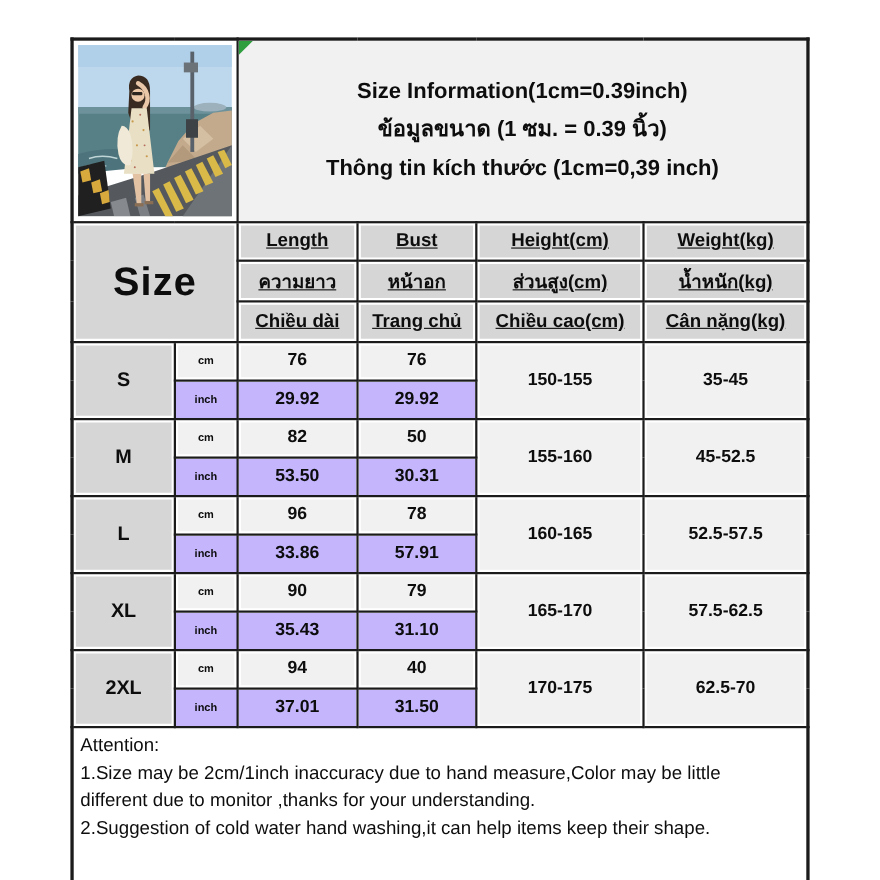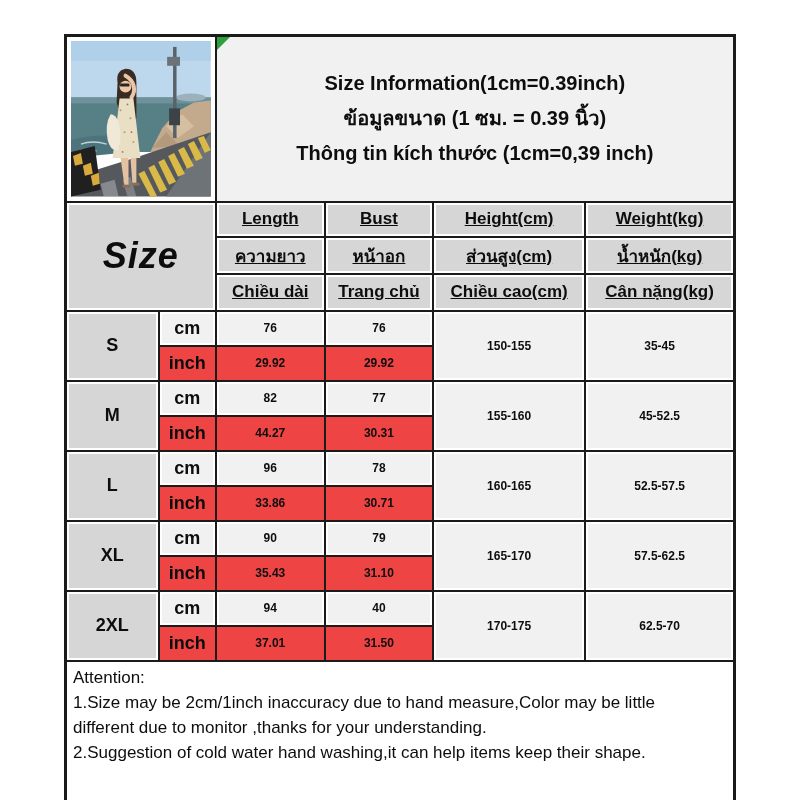--- a/index.html
+++ b/index.html
@@ -11,33 +11,33 @@
   table.size-table{
     border-collapse:collapse;table-layout:fixed;width:672px;
     border:3px solid #1b1b1b;
   }
   td{
     border:2px solid #1b1b1b;text-align:center;vertical-align:middle;
     padding:0;overflow:hidden;font-weight:bold;
   }
   td.g{background:#d6d6d6;box-shadow:inset 0 0 0 2px #ffffff;}
   td.l{background:#f1f1f1;box-shadow:inset 0 0 0 2px #ffffff;}
-  td.w{background:#ef4444;}
+  td.w{background:#c4b5fd;}
   td.photo-cell{background:#ffffff;padding:4px;}
   td.title-cell{
     background:#f1f1f1;position:relative;font-size:20px;line-height:35px;
   }
   .corner-flag{
     position:absolute;top:0;left:0;width:0;height:0;
     border-top:13px solid #2f9e3f;border-right:13px solid transparent;
   }
-  .size-big{font-size:36px;letter-spacing:1px;font-style:italic;}
+  .size-big{font-size:36px;letter-spacing:1px;}
   .hdr{font-size:17px;text-decoration:underline;}
-  .unit{font-size:18px;text-align:center;}
-  .val{font-size:12px;}
+  .unit{font-size:10px;text-align:center;}
+  .val{font-size:16px;}
   .szlbl{font-size:18px;}
   td.attention-cell{
     background:#ffffff;text-align:left;vertical-align:top;
     font-weight:normal;font-size:17px;line-height:25px;padding:3px 6px;
   }
   .photo-frame{width:100%;height:100%;display:block;}
 </style>
 </head>
 <body>
 
@@ -161,42 +161,42 @@
   <tr style="height:35px">
     <td class="w unit">inch</td>
     <td class="w val">29.92</td>
     <td class="w val">29.92</td>
   </tr>
 
   <tr style="height:35px">
     <td class="g szlbl" rowspan="2">M</td>
     <td class="l unit">cm</td>
     <td class="l val">82</td>
-    <td class="l val">77</td>
+    <td class="l val">50</td>
     <td class="l val" rowspan="2">155-160</td>
     <td class="l val" rowspan="2">45-52.5</td>
   </tr>
   <tr style="height:35px">
     <td class="w unit">inch</td>
-    <td class="w val">44.27</td>
+    <td class="w val">53.50</td>
     <td class="w val">30.31</td>
   </tr>
 
   <tr style="height:35px">
     <td class="g szlbl" rowspan="2">L</td>
     <td class="l unit">cm</td>
     <td class="l val">96</td>
     <td class="l val">78</td>
     <td class="l val" rowspan="2">160-165</td>
     <td class="l val" rowspan="2">52.5-57.5</td>
   </tr>
   <tr style="height:35px">
     <td class="w unit">inch</td>
     <td class="w val">33.86</td>
-    <td class="w val">30.71</td>
+    <td class="w val">57.91</td>
   </tr>
 
   <tr style="height:35px">
     <td class="g szlbl" rowspan="2">XL</td>
     <td class="l unit">cm</td>
     <td class="l val">90</td>
     <td class="l val">79</td>
     <td class="l val" rowspan="2">165-170</td>
     <td class="l val" rowspan="2">57.5-62.5</td>
   </tr>

